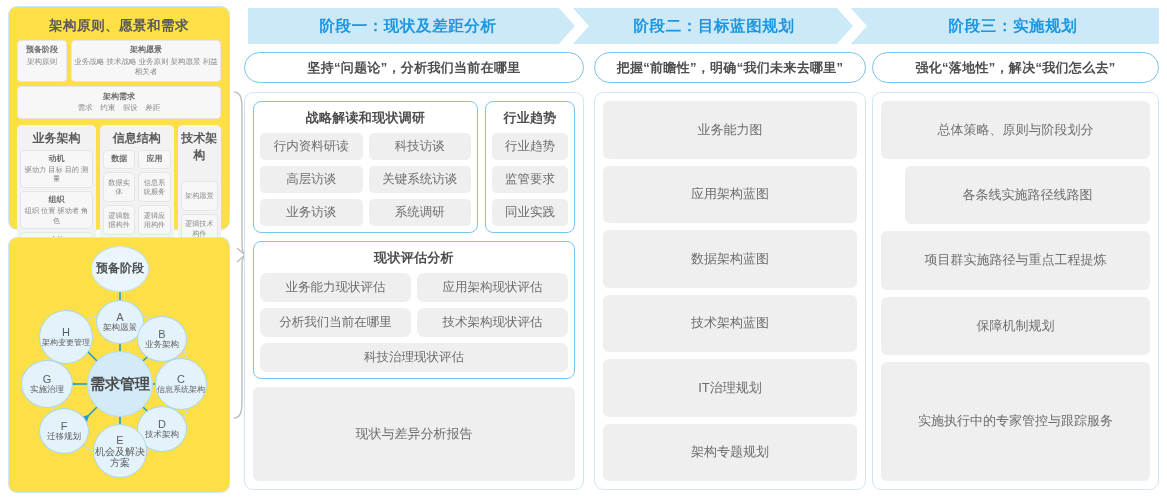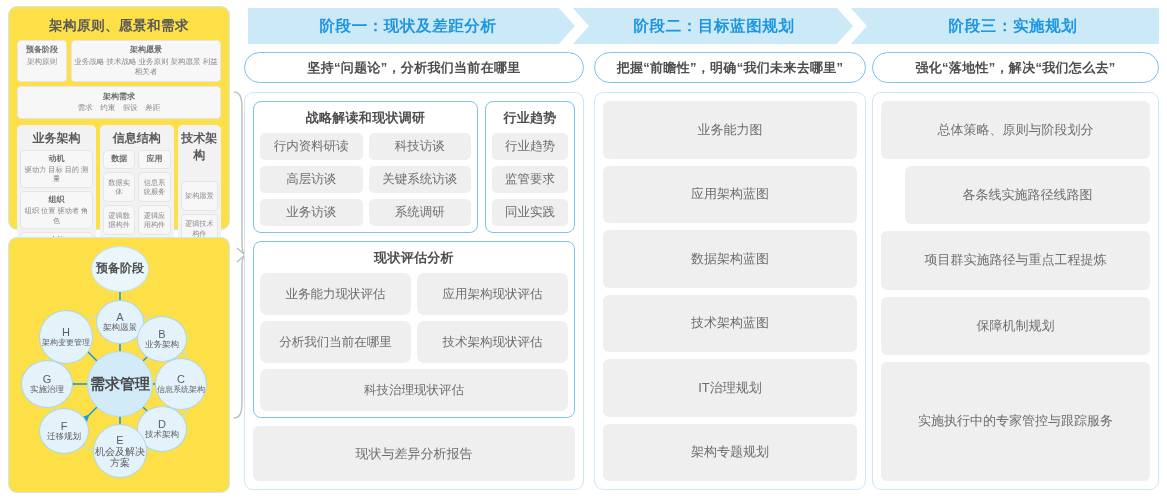--- a/index.html
+++ b/index.html
@@ -119,21 +119,21 @@
   .chip{
     background:#efefef;border-radius:5px;display:flex;align-items:center;justify-content:center;
     font-size:12.5px;color:#6e6e6e;text-align:center;box-sizing:border-box;
   }
   .p1top{display:flex;gap:7px;}
   .p1left{flex:1;}
   .p1right{width:90px;}
   .grid2{display:grid;grid-template-columns:1fr 1fr;gap:6px;}
   .grid1{display:grid;grid-template-columns:1fr;gap:6px;margin-top:6px;}
   .chip-sm{height:27px;}
-  .chip-md{height:42px;border-radius:7px;}
+  .chip-md{height:29px;border-radius:7px;}
   .report{
     flex:1;background:#efefef;border-radius:6px;display:flex;align-items:center;justify-content:center;
     font-size:13px;color:#6e6e6e;
   }
   .col-chip{
     background:#efefef;border-radius:6px;display:flex;align-items:center;justify-content:center;
     font-size:13px;color:#6e6e6e;text-align:center;padding:0 6px;box-sizing:border-box;
   }
 </style>
 </head>

